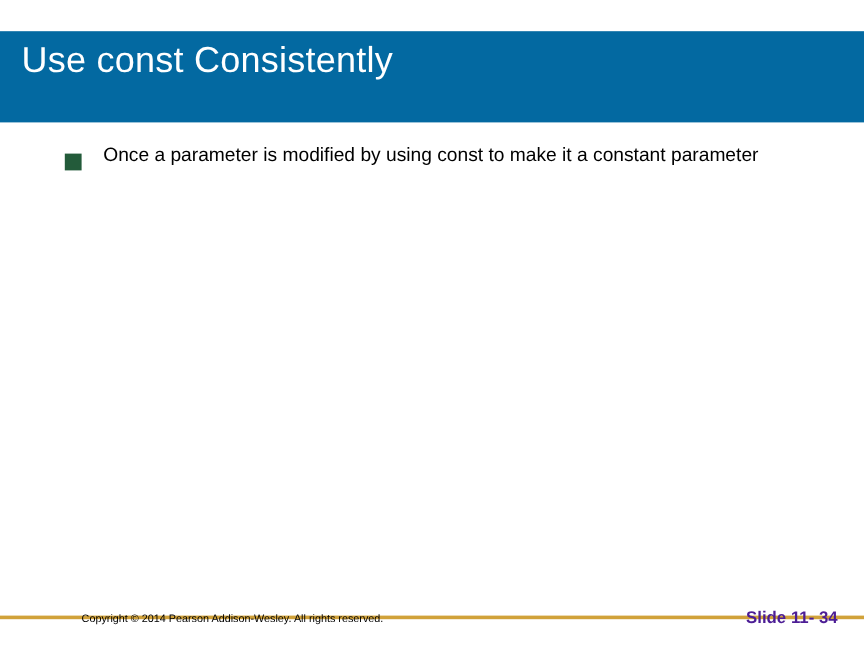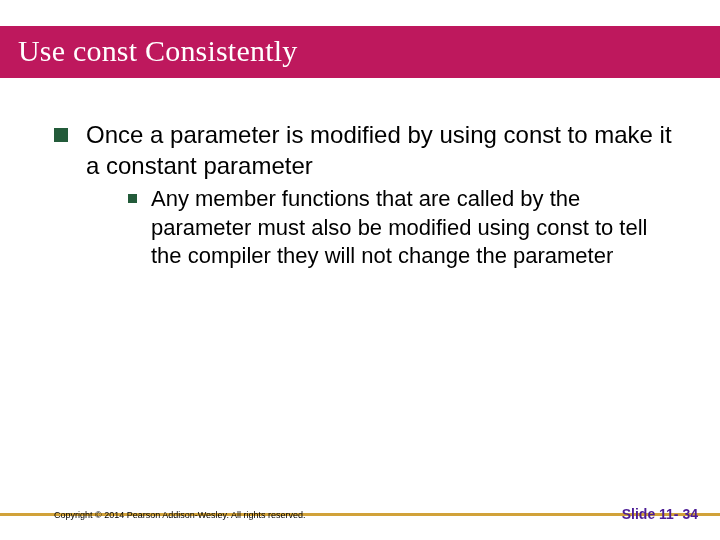--- a/index.html
+++ b/index.html
@@ -1,52 +1,48 @@
 <!DOCTYPE html>
 <html><head>
 <meta charset="utf-8">
 <style>
   * { margin: 0; padding: 0; box-sizing: border-box; }
   html, body { width: 720px; height: 540px; font-family: Arial, Helvetica, sans-serif; background: #fff; overflow: hidden; }
   .slide { position: relative; width: 720px; height: 540px; background: #ffffff; }
-  .titlebar { position: absolute; left: 0; top: 26px; width: 720px; height: 52px; background: #be185d; padding: 8px 18px 0 18px; font-family: Liberation Serif, serif; }
+  .titlebar { position: absolute; left: 0; top: 26px; width: 720px; height: 76px; background: #0369a1; padding: 8px 18px 0 18px; }
   .titlebar h1 { color: #ffffff; font-size: 30px; font-weight: 400; letter-spacing: 0.2px; }
   .body { position: absolute; left: 54px; top: 120px; width: 622px; }
   .lvl1 { display: flex; margin-bottom: 4px; }
   .lvl2 { display: flex; margin-left: 42px; margin-top: 4px; }
   .gap { height: 28px; }
   .bullet1 { flex: 0 0 14px; height: 14px; margin-top: 8px; margin-right: 18px; background: #235b3a; }
   .bullet2 { flex: 0 0 9px; height: 9px; margin-top: 9px; margin-right: 14px; background: #235b3a; }
-  .txt1 { font-size: 24px; line-height: 1.28; color: #000; }
+  .txt1 { font-size: 16px; line-height: 1.28; color: #000; }
   .txt2 { font-size: 22px; line-height: 1.28; color: #000; }
   .footer { position: absolute; left: 0; bottom: 14px; width: 720px; height: 30px; }
   .goldbar { position: absolute; left: 0; bottom: 24px; width: 720px; height: 3px; background: #d1a23a; }
-  .copyright { position: absolute; left: 54px; bottom: 6px; font-size: 9px; color: #000; }
+  .copyright { position: absolute; left: 68px; bottom: 6px; font-size: 9px; color: #000; }
   .slidenum { position: absolute; right: 22px; bottom: 4px; font-size: 14px; font-weight: bold; color: #4c1d95; }
 </style>
 </head>
 <body>
 
 <div class="slide">
 
   <div class="titlebar">
     <h1>Use const Consistently</h1>
   </div>
 
   <div class="body">
 
     <div class="lvl1">
       <div class="bullet1"></div>
       <div style="flex:1">
         <div class="txt1">Once a parameter is modified by using const to make it a constant parameter</div>
 
-        <div class="lvl2">
-          <div class="bullet2"></div>
-          <div class="txt2">Any member functions that are called by the parameter must also be modified using const to tell the compiler they will not change the parameter</div>
-        </div>
 
         <div class="gap"></div>
 
       </div>
     </div>
 
   </div>
 
   <div class="goldbar"></div>
   <div class="footer">

